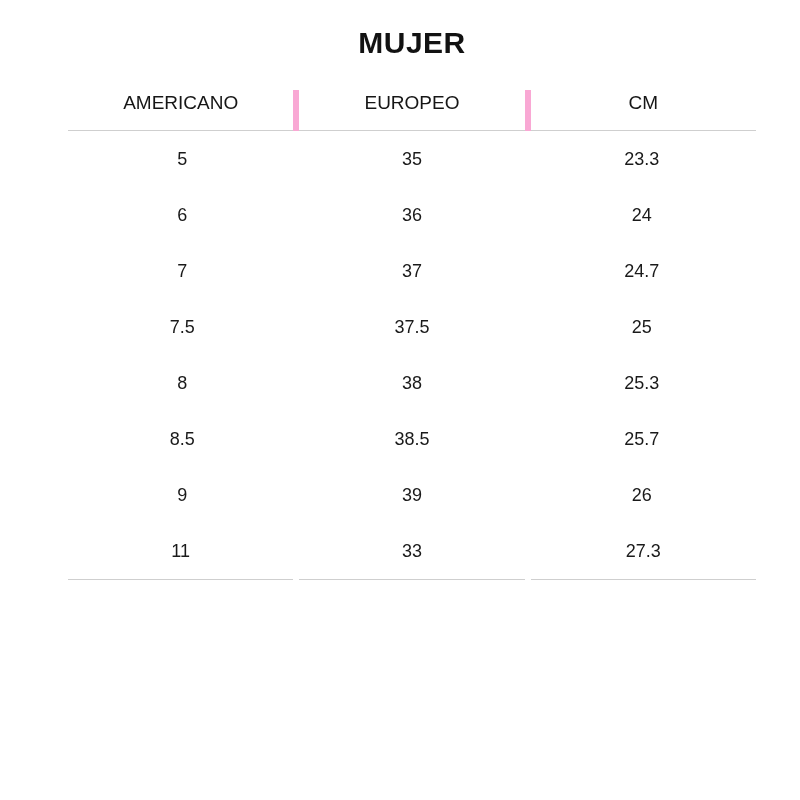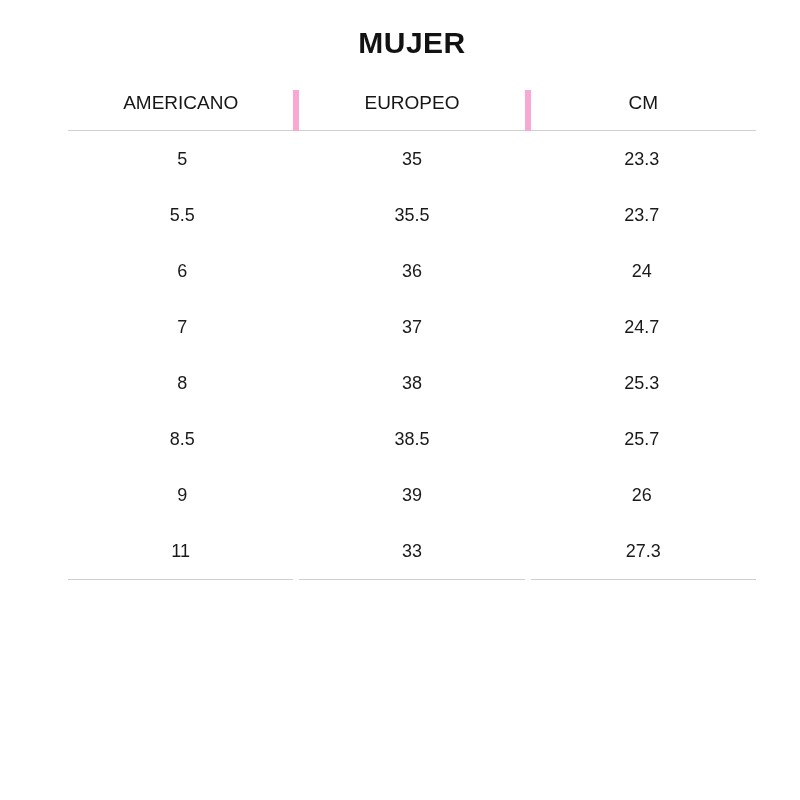--- a/index.html
+++ b/index.html
@@ -90,33 +90,33 @@
         <th class="col-cm gap-left">CM</th>
       </tr>
     </thead>
     <tbody>
       <tr>
         <td>5</td>
         <td class="gap-left">35</td>
         <td class="gap-left">23.3</td>
       </tr>
       <tr>
-        <td>5.5</td>
-        <td class="gap-left">35.5</td>
-        <td class="gap-left">23.7</td>
-      </tr>
-      <tr>
         <td>6</td>
         <td class="gap-left">36</td>
         <td class="gap-left">24</td>
       </tr>
       <tr>
         <td>7</td>
         <td class="gap-left">37</td>
         <td class="gap-left">24.7</td>
+      </tr>
+      <tr>
+        <td>7.5</td>
+        <td class="gap-left">37.5</td>
+        <td class="gap-left">25</td>
       </tr>
       <tr>
         <td>8</td>
         <td class="gap-left">38</td>
         <td class="gap-left">25.3</td>
       </tr>
       <tr>
         <td>8.5</td>
         <td class="gap-left">38.5</td>
         <td class="gap-left">25.7</td>

